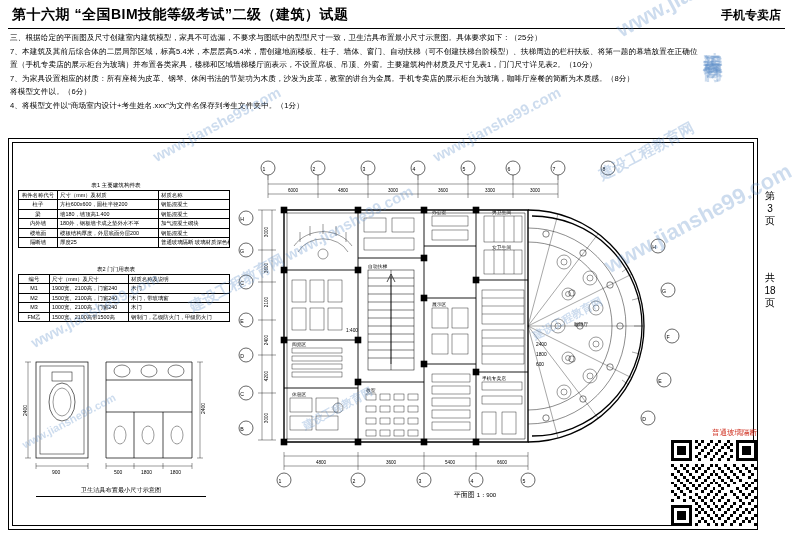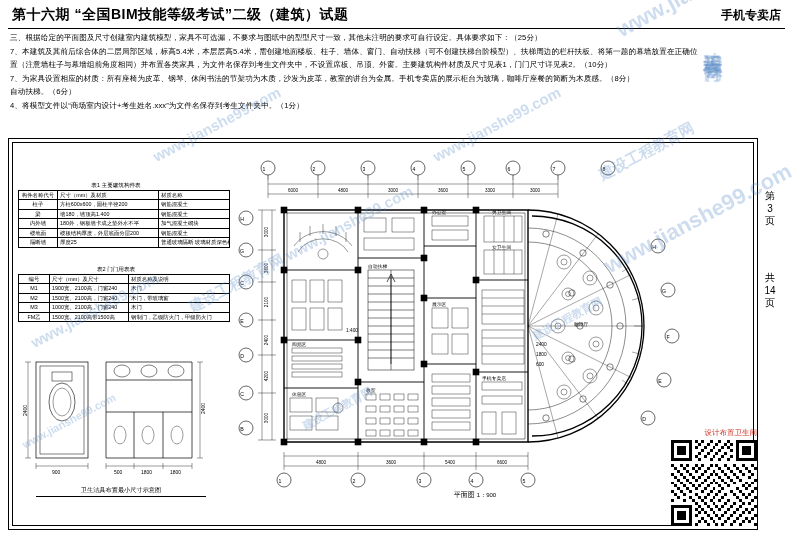--- a/index.html
+++ b/index.html
@@ -213,40 +213,40 @@
 
 <div class="page">
 
   <div class="header">
     <div class="hdr-title">第十六期 “全国BIM技能等级考试”二级（建筑）试题</div>
     <div class="hdr-org">手机专卖店</div>
   </div>
   <div class="hdr-rule"></div>
 
   <div class="instructions">
-    <p class="ind1">三、根据给定的平面图及尺寸创建室内建筑模型，家具不可选漏，不要求与图纸中的型型尺寸一致，其他未注明的要求可自行设定。具体要求如下：（25分）</p>
+    <p class="ind1">三、根据给定的平面图及尺寸创建室内建筑模型，家具不可选漏，不要求与图纸中的型型尺寸一致，卫生洁具布置最小尺寸示意图。具体要求如下：（25分）</p>
     <p>7、本建筑及其前后综合体的二层局部区域，标高5.4米，本层层高5.4米，需创建地面楼板、柱子、墙体、窗门、自动扶梯（可不创建扶梯台阶模型）、扶梯周边的栏杆扶板、将第一题的幕墙放置在正确位</p>
-    <p>置（注意墙柱子与幕墙组前角度相同）并布置各类家具，为文件名保存到考生文件夹中，不设置席板、吊顶、外窗。主要建筑构件材质及尺寸见表1，门门尺寸详见表2。（10分）</p>
+    <p>置（手机专卖店的展示柜台为玻璃）并布置各类家具，楼梯和区域墙梯楼厅面表示，不设置席板、吊顶、外窗。主要建筑构件材质及尺寸见表1，门门尺寸详见表2。（10分）</p>
     <p>7、为家具设置相应的材质：所有座椅为皮革、钢琴、休闲书法的节架功为木质，沙发为皮革，教室的讲台为金属。手机专卖店的展示柜台为玻璃，咖啡厅座餐的简断为木质感。（8分）</p>
-    <p>自动扶梯。（6分）</p>
+    <p>将模型文件以。（6分）</p>
     <p>4、将模型文件以“商场室内设计+考生姓名.xxx”为文件名保存到考生文件夹中。（1分）</p>
   </div>
 
   <div class="frame">
     <div class="frame-inner"></div>
   </div>
 
   <div class="pagemark">
     <div>第</div>
     <div>3</div>
     <div>页</div>
   </div>
   <div class="pagemark2">
     <div>共</div>
-    <div>14</div>
+    <div>18</div>
     <div>页</div>
   </div>
 
   <div class="tbl-wrap" id="tbl1">
     <div class="tbl-cap">表1 主要建筑构件表</div>
     <table class="t">
       <tbody>
           <tr>
         <td class="c0">构件名称代号</td>
         <td class="c1">尺寸（mm）及材质</td>
@@ -744,21 +744,21 @@
         <text x="308" y="216">600</text>
       </g>
     </svg>
   </div>
 
   <div class="plan-cap">
     <span>平面图</span>
     <span class="scale">1：900</span>
   </div>
 
-  <div class="qr-note">设计布置卫生间</div>
+  <div class="qr-note">普通玻璃隔断</div>
   <div class="qr">
     <svg width="86" height="86" viewBox="0 0 29 29" shape-rendering="crispEdges">
       <rect width="29" height="29" fill="#fff"></rect>
       <g fill="#000">
         <rect x="0" y="0" width="7" height="1"></rect>
           <rect x="0" y="6" width="7" height="1"></rect>
         <rect x="0" y="0" width="1" height="7"></rect>
           <rect x="6" y="0" width="1" height="7"></rect>
         <rect x="2" y="2" width="3" height="3"></rect>
         <rect x="22" y="0" width="7" height="1"></rect>

